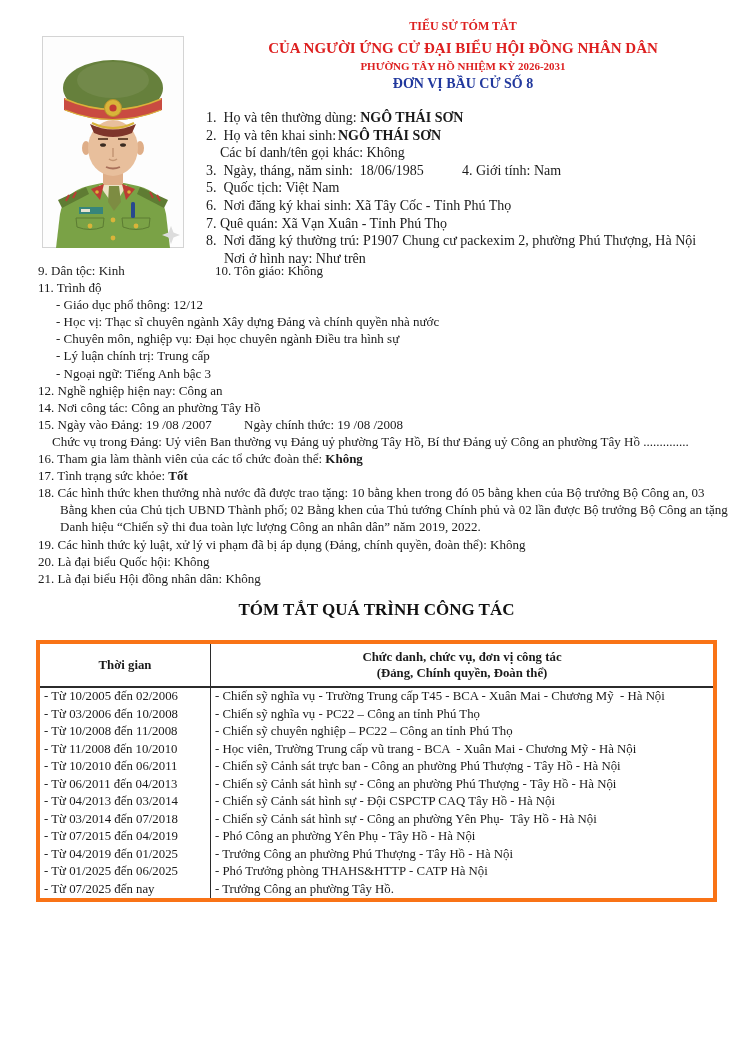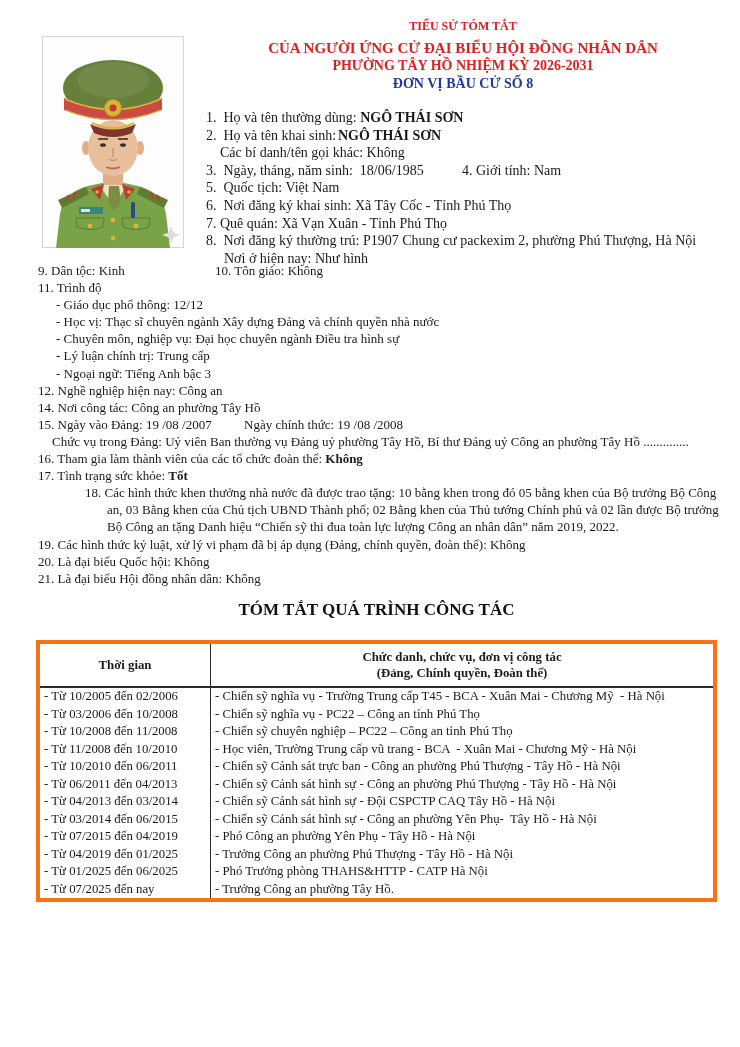--- a/index.html
+++ b/index.html
@@ -8,30 +8,30 @@
     font-family:"Liberation Serif","DejaVu Serif",serif;
     color:#1a1a1a;overflow:hidden;
   }
   
   .photo{position:absolute;left:42px;top:36px;width:142px;height:212px;}
   .photo svg{display:block;}
   
   .header{position:absolute;left:190px;top:16px;width:546px;text-align:center;}
   .h1{font-size:12px;font-weight:bold;color:#dd1f1f;line-height:20px;}
   .h2{font-size:15px;font-weight:bold;color:#dd1f1f;line-height:18px;margin-top:3px;}
-  .h3{font-size:14px;font-weight:bold;color:#dd1f1f;line-height:18px;}
+  .h3{font-size:11px;font-weight:bold;color:#dd1f1f;line-height:18px;}
   .h4{font-size:14px;font-weight:bold;color:#21389d;line-height:17px;}
   
   .items-right{position:absolute;left:206px;top:109px;width:532px;font-size:14px;}
   .items-right .ln{line-height:17.6px;white-space:pre-wrap;position:relative;}
   .items-left{position:absolute;left:38px;top:262px;width:694px;font-size:13px;}
   .items-left .ln{line-height:17.1px;white-space:pre-wrap;position:relative;}
   .ind18{padding-left:18px;}
   .ind14{padding-left:14px;}
-  .hang{padding-left:22px;text-indent:-22px;margin-left:47px;}
+  .hang{padding-left:22px;text-indent:-22px;}
   .abs{position:absolute;top:0;}
   .bv{font-weight:bold;}
   .nowrap{white-space:pre;}
   
   .table-title{position:absolute;left:36px;top:600px;width:681px;text-align:center;
     font-size:17px;font-weight:bold;color:#111;}
   table.work{
     position:absolute;left:36px;top:640px;width:681px;
     border-collapse:collapse;table-layout:fixed;
     font-size:12.8px;color:#1a1a1a;
@@ -121,21 +121,21 @@
 
   <div class="items-right">
     <div class="ln"><span>1.  Họ và tên thường dùng: </span><span class="bv">NGÔ THÁI SƠN</span></div>
     <div class="ln"><span>2.  Họ và tên khai sinh:</span><span class="bv abs" style="left:132px;">NGÔ THÁI SƠN</span></div>
     <div class="ln ind14">Các bí danh/tên gọi khác: Không</div>
     <div class="ln"><span>3.  Ngày, tháng, năm sinh:  18/06/1985</span><span class="abs" style="left:256px;">4. Giới tính: Nam</span></div>
     <div class="ln">5.  Quốc tịch: Việt Nam</div>
     <div class="ln">6.  Nơi đăng ký khai sinh: Xã Tây Cốc - Tỉnh Phú Thọ</div>
     <div class="ln">7. Quê quán: Xã Vạn Xuân - Tỉnh Phú Thọ</div>
     <div class="ln nowrap">8.  Nơi đăng ký thường trú: P1907 Chung cư packexim 2, phường Phú Thượng, Hà Nội</div>
-    <div class="ln ind18">Nơi ở hiện nay: Như hình</div>
+    <div class="ln ind18">Nơi ở hình nay: Như trên</div>
   </div>
 
   <div class="items-left">
     <div class="ln"><span>9. Dân tộc: Kinh</span><span class="abs" style="left:177px;">10. Tôn giáo: Không</span></div>
     <div class="ln">11. Trình độ</div>
     <div class="ln ind18">- Giáo dục phổ thông: 12/12</div>
     <div class="ln ind18">- Học vị: Thạc sĩ chuyên ngành Xây dựng Đảng và chính quyền nhà nước</div>
     <div class="ln ind18">- Chuyên môn, nghiệp vụ: Đại học chuyên ngành Điều tra hình sự</div>
     <div class="ln ind18">- Lý luận chính trị: Trung cấp</div>
     <div class="ln ind18">- Ngoại ngữ: Tiếng Anh bậc 3</div>
@@ -215,21 +215,21 @@
       <tr>
           <td>
             <span>- Từ 04/2013 đến 03/2014</span>
           </td>
           <td>
             <span>- Chiến sỹ Cảnh sát hình sự - Đội CSPCTP CAQ Tây Hồ - Hà Nội</span>
           </td>
         </tr>
       <tr>
           <td>
-            <span>- Từ 03/2014 đến 06/2015</span>
+            <span>- Từ 03/2014 đến 07/2018</span>
           </td>
           <td>
             <span>- Chiến sỹ Cảnh sát hình sự - Công an phường Yên Phụ-  Tây Hồ - Hà Nội</span>
           </td>
         </tr>
       <tr>
           <td>
             <span>- Từ 07/2015 đến 04/2019</span>
           </td>
           <td>

